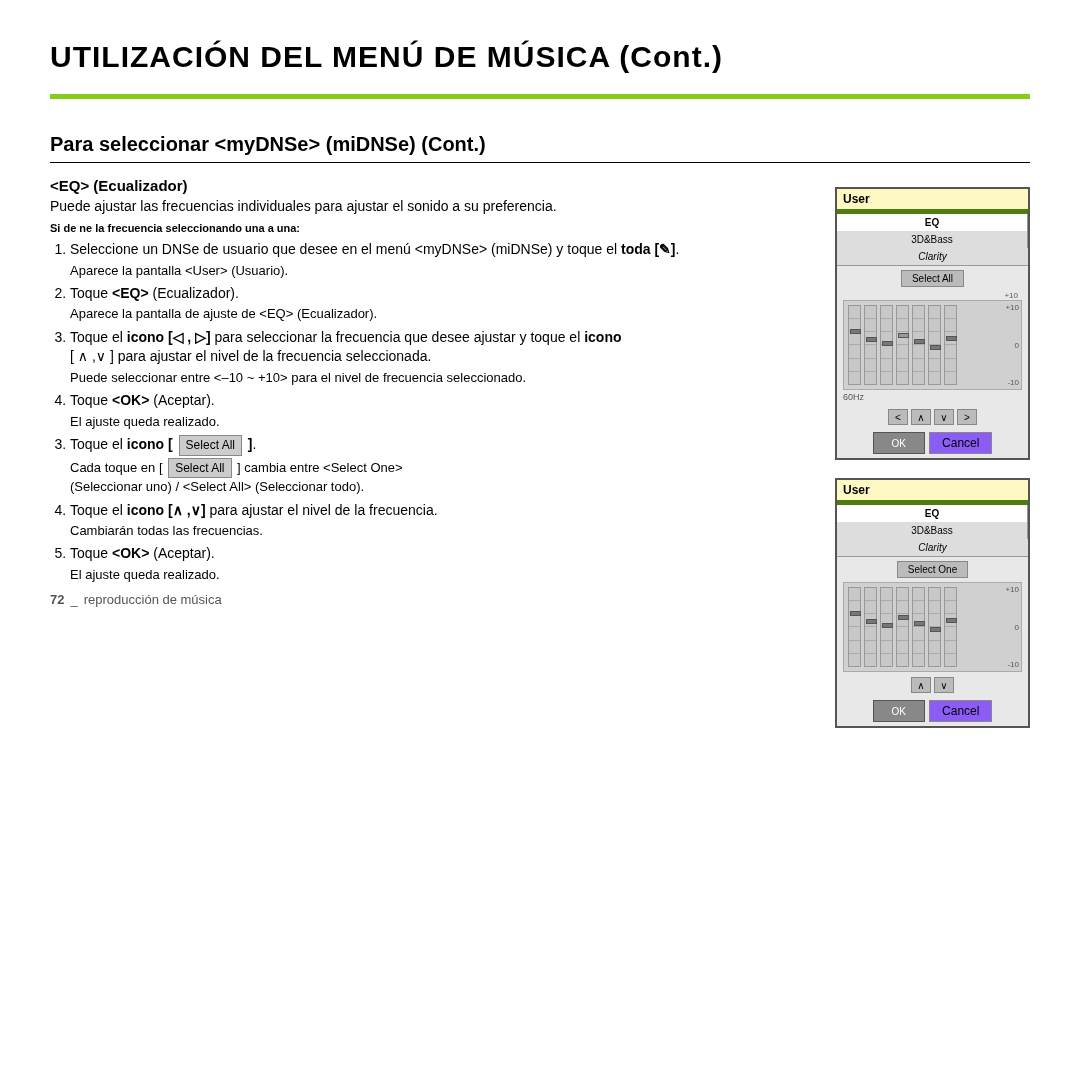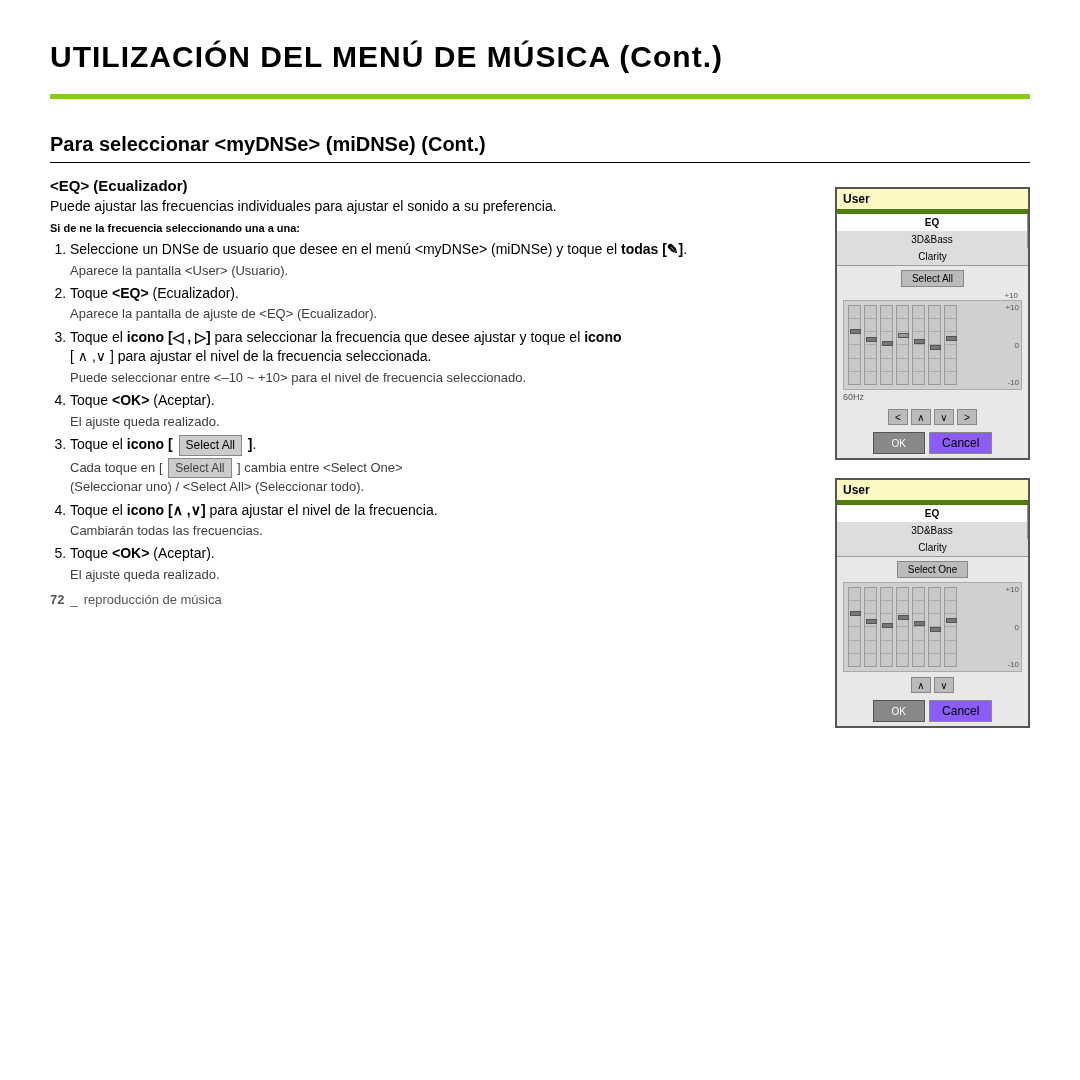--- a/index.html
+++ b/index.html
@@ -62,21 +62,21 @@
       margin-bottom: 0;
     }
     ol li {
       font-size: 14px;
       margin-bottom: 4px;
       line-height: 1.4;
     }
     ol li .sub-note {
       display: block;
       font-size: 13px;
-      color: #404040;
+      color: #000000;
       margin-top: 2px;
       margin-bottom: 4px;
     }
     .note-text {
       font-size: 13px;
       margin: 3px 0 6px 0;
       color: #000;
     }
     .right-col {
       display: flex;
@@ -110,21 +110,21 @@
       text-align: center;
       padding: 3px 0;
       font-size: 10px;
       border-right: 1px solid #999;
       background: #ddd;
     }
     .panel-tab.active {
       background: #fff;
       font-weight: bold;
     }
-    .panel-tab:last-child { border-right: none; }
+    .panel-tab:last-child { border-right: none; font-style: italic; }
     .panel-btn-row {
       display: flex;
       justify-content: center;
       padding: 4px 0 2px 0;
     }
     .panel-small-btn {
       background: #bbb;
       border: 1px solid #888;
       font-size: 10px;
       padding: 2px 10px;
@@ -263,21 +263,21 @@
 
     <div class="text-col">
 
       <div class="section-heading">&lt;EQ&gt; (Ecualizador)</div>
       <div class="section-desc">Puede ajustar las frecuencias individuales para ajustar el sonido a su preferencia.</div>
 
       <div class="step-heading">Si de  ne la frecuencia seleccionando una a una:</div>
 
       <ol>
         <li>
-          <span>Seleccione un DNSe de usuario que desee en el menú &lt;myDNSe&gt; (miDNSe) y toque el <strong>todas [✎]</strong>.</span>
+          <span>Seleccione un DNSe de usuario que desee en el menú &lt;myDNSe&gt; (miDNSe) y toque el <strong>toda [✎]</strong>.</span>
           <span class="sub-note">Aparece la pantalla &lt;User&gt; (Usuario).</span>
         </li>
         <li>
           <span>Toque <strong>&lt;EQ&gt;</strong> (Ecualizador).</span>
           <span class="sub-note">Aparece la pantalla de ajuste de &lt;EQ&gt; (Ecualizador).</span>
         </li>
         <li>
           <span>Toque el <strong>icono [◁ , ▷]</strong> para seleccionar la frecuencia que desee ajustar y toque el <strong>icono</strong><br>[ ∧ ,∨ ] para ajustar el nivel de la frecuencia seleccionada.</span>
           <span class="sub-note">Puede seleccionar entre &lt;–10 ~ +10&gt; para el nivel de frecuencia seleccionado.</span>
         </li>

